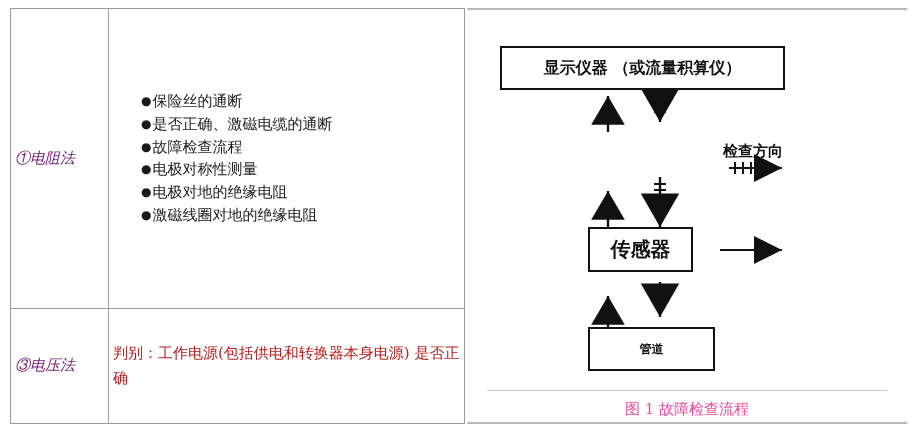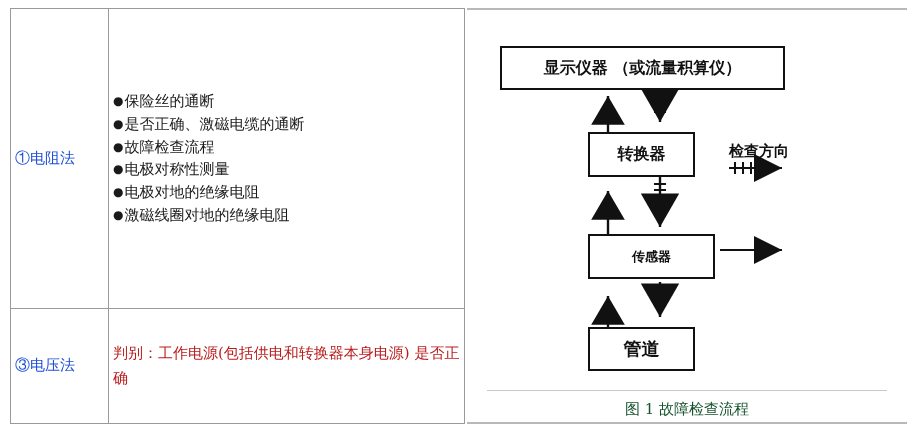--- a/index.html
+++ b/index.html
@@ -23,30 +23,31 @@
     table-layout: fixed;
   }
   table.method-table td {
     border: 1px solid #9a9a9a;
     vertical-align: middle;
     padding: 2px 4px;
   }
   td.col-method {
     width: 98px;
     font-size: 15px;
-    color: #1d4ed8;
+    color: #701a75;
     text-align: left;
     padding-left: 5px;
     letter-spacing: 0px;
+    font-style: italic;
   }
   td.col-detail {
     padding-left: 7px;
     padding-right: 4px;
   }
-  ul.bullets { list-style: none; }
+  ul.bullets { list-style: none; margin-left: 28px; }
   ul.bullets li {
     font-size: 15px;
     color: #1a1a1a;
     line-height: 1.52;
     white-space: nowrap;
   }
   ul.bullets li .dot {
     font-size: 12px;
     vertical-align: 1px;
     margin-right: 1px;
@@ -78,48 +79,48 @@
     display: flex;
     align-items: center;
     justify-content: center;
     font-family: "DejaVu Sans", "Liberation Sans", sans-serif;
     font-weight: bold;
     color: #111;
     white-space: nowrap;
   }
   #node-display { left: 33px; top: 12px;  width: 285px; height: 44px; font-size: 16px; margin-top: 24px; }
   #node-converter { left: 121px; top: 122px; width: 107px; height: 45px; font-size: 16px; }
-  #node-sensor   { left: 121px; top: 224px; width: 127px; height: 45px; font-size: 13px; }
-  #node-pipe     { left: 121px; top: 317px; width: 107px; height: 44px; font-size: 18px; }
+  #node-sensor   { left: 121px; top: 217px; width: 105px; height: 45px; font-size: 20px; }
+  #node-pipe     { left: 121px; top: 317px; width: 127px; height: 44px; font-size: 12px; }
 
   .legend-item { position: absolute; }
   .legend-label {
     font-family: "DejaVu Sans", "Liberation Sans", sans-serif;
     font-weight: bold;
     font-size: 15px;
     color: #111;
     white-space: nowrap;
   }
-  #legend-inspect { left: 262px; top: 132px; }
+  #legend-inspect { left: 256px; top: 132px; }
   #legend-signal  { left: 247px; top: 212px; }
 
   #caption-rule {
     position: absolute;
     left: 20px; top: 380px;
     width: 400px; height: 0;
     border-top: 1px solid #c9c9c9;
   }
   #figure-caption {
     position: absolute;
     left: 0; top: 390px;
     width: 440px;
     text-align: center;
     font-family: "DejaVu Serif", "Liberation Serif", serif;
     font-size: 15px;
-    color: #14532d;
+    color: #ec4899;
   }
 </style>
 </head>
 <body>
 
 <div id="page">
 
   <div id="table-panel">
     <table class="method-table">
       <tbody>
@@ -209,21 +210,20 @@
           <line x1="292" y1="152" x2="292" y2="164" stroke="#111" stroke-width="2"></line>
           <line x1="300" y1="152" x2="300" y2="164" stroke="#111" stroke-width="2"></line>
         </g>
 
         <g>
           <line x1="253" y1="240" x2="315" y2="240" stroke="#111" stroke-width="2" marker-end="url(#mk-right)"></line>
         </g>
       </svg>
 
       <div class="node" id="node-display">显示仪器 （或流量积算仪）</div>
-      <div class="node" id="node-converter">转换器</div>
       <div class="node" id="node-sensor">传感器</div>
       <div class="node" id="node-pipe">管道</div>
 
       <div class="legend-item" id="legend-inspect">
         <div class="legend-label">检查方向</div>
       </div>
 
     </div>
 
     <div id="caption-rule"></div>

